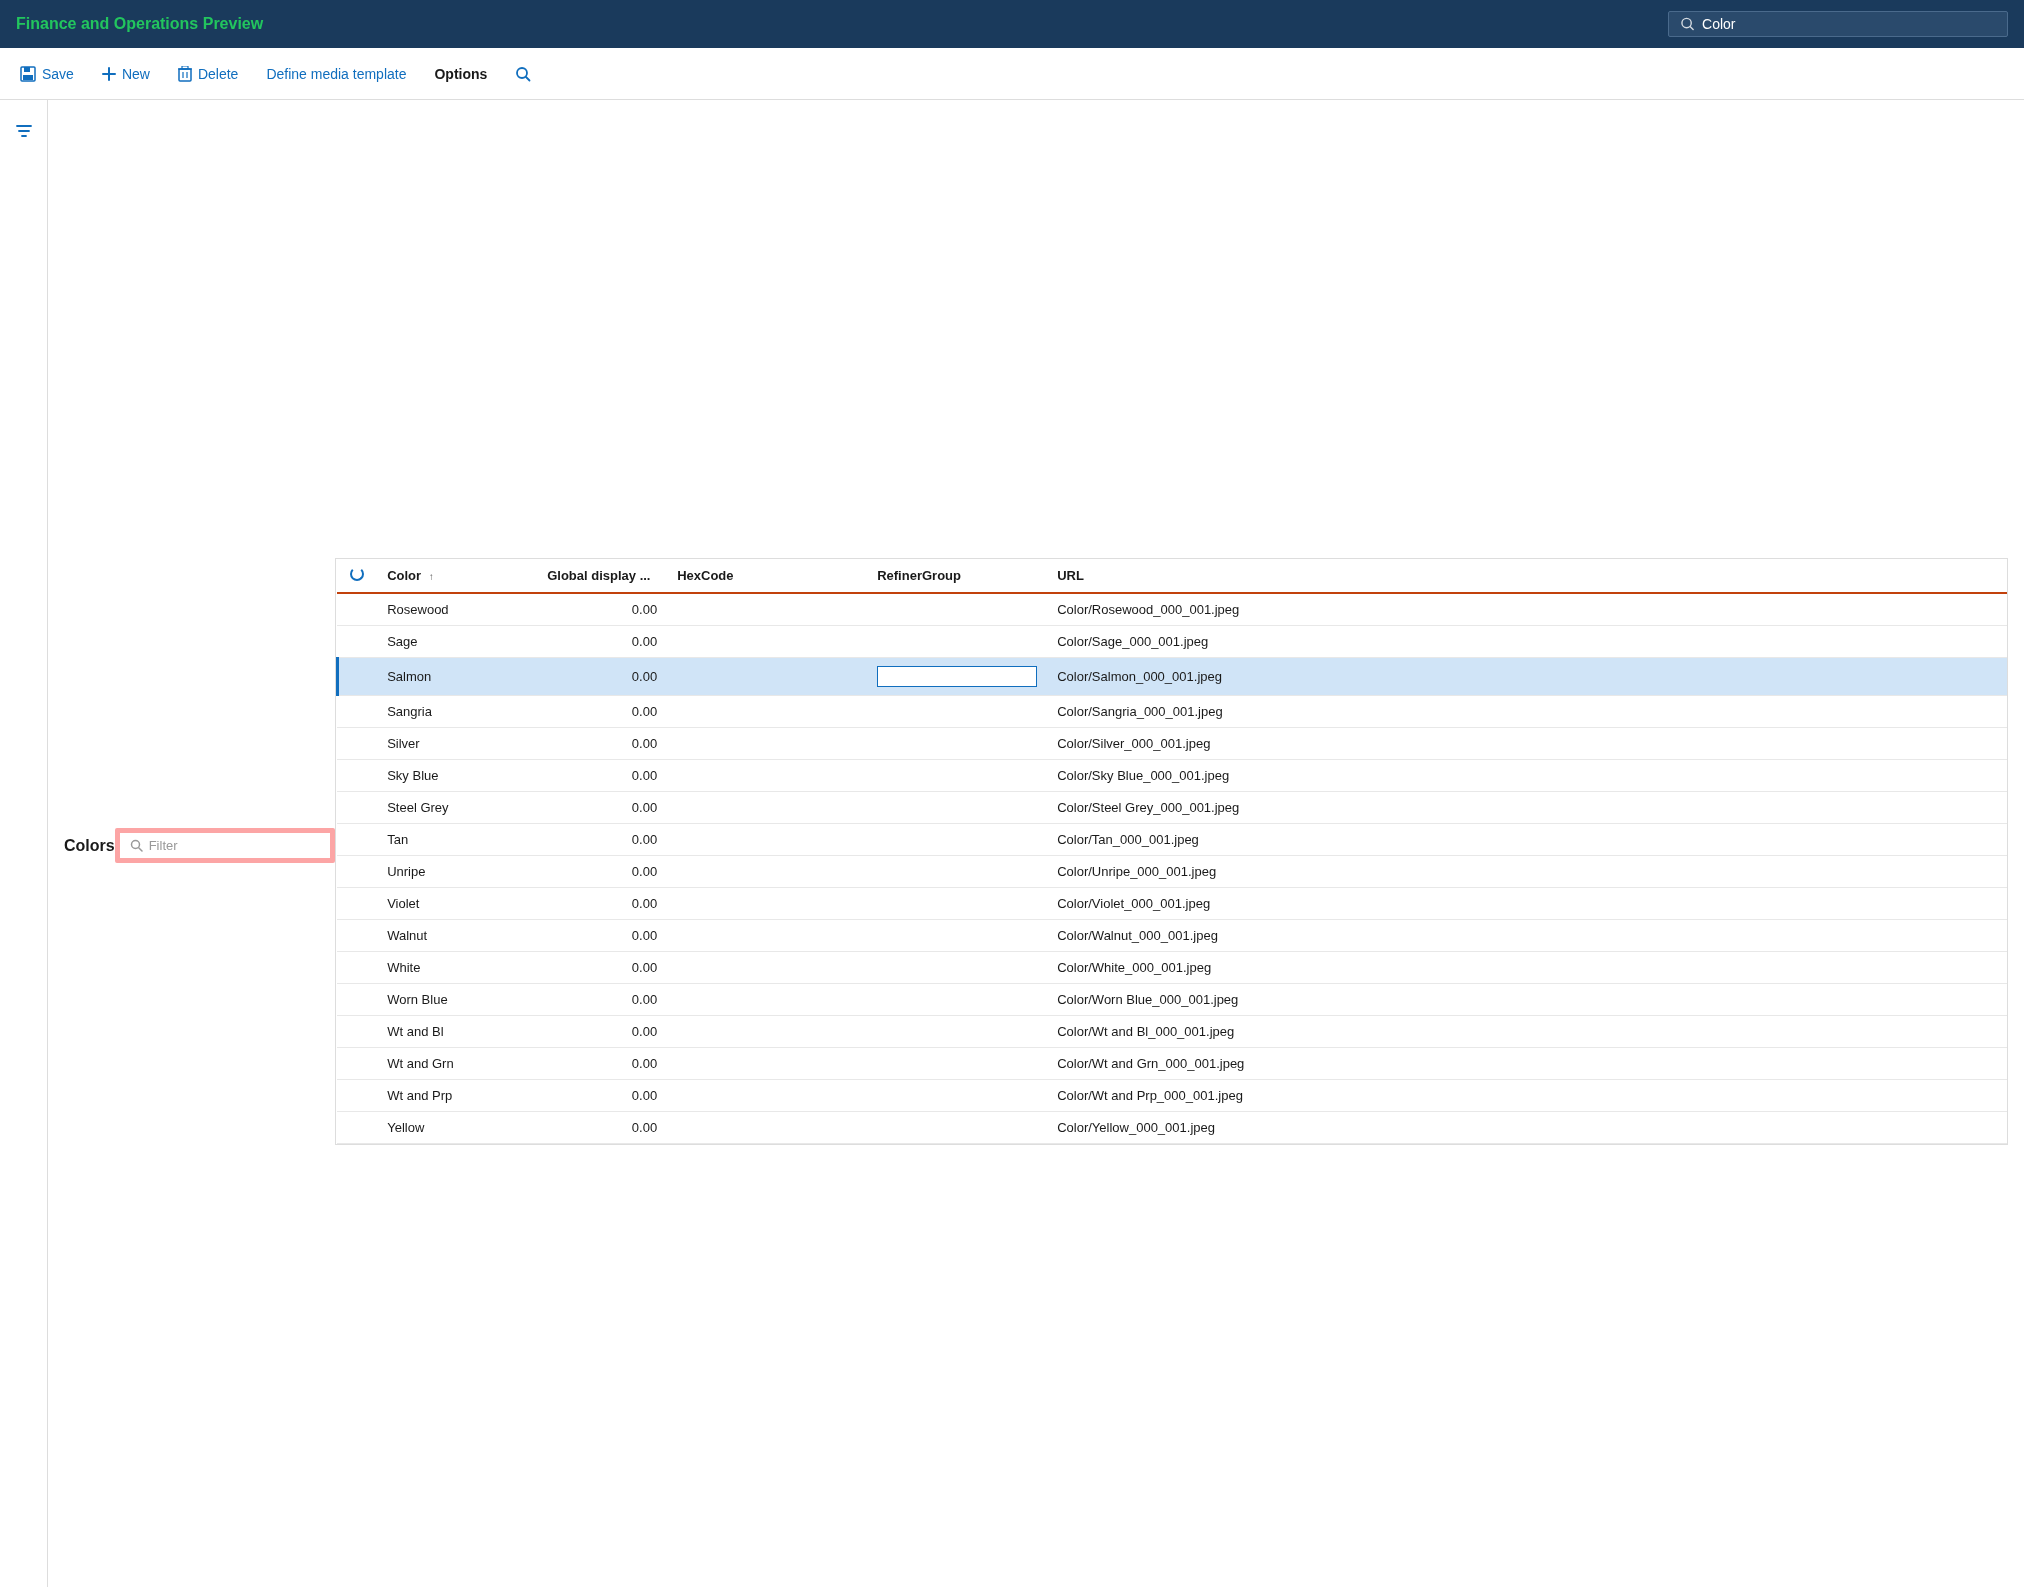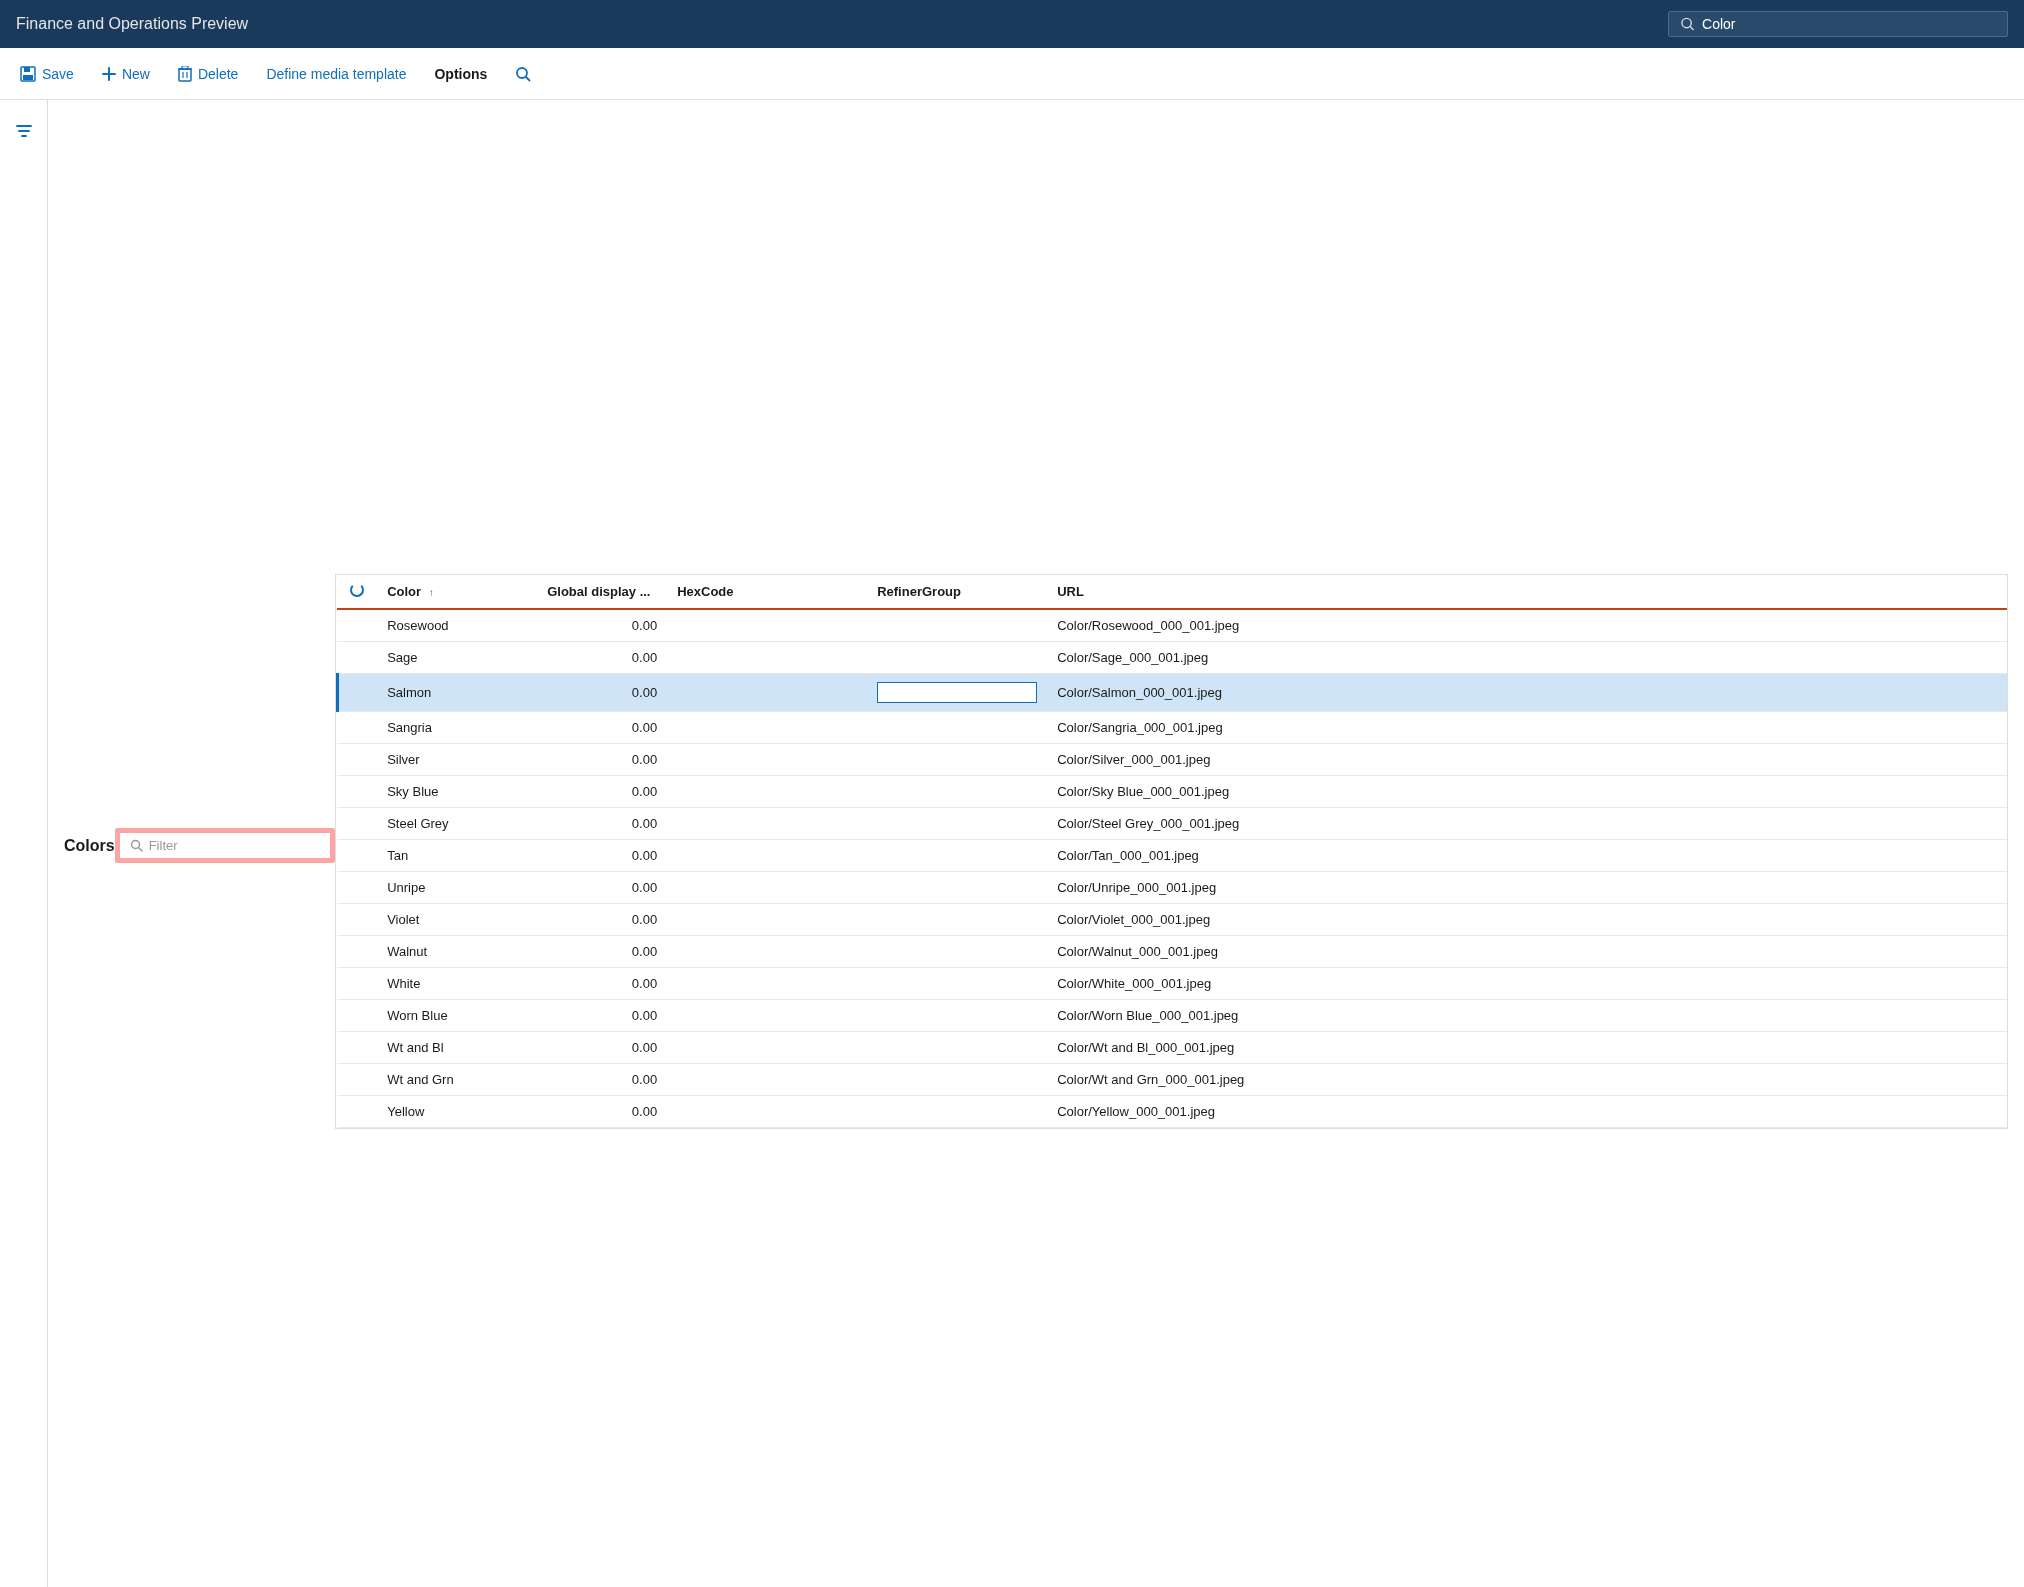--- a/index.html
+++ b/index.html
@@ -10,22 +10,22 @@
       background: #1a3a5c;
       color: white;
       display: flex;
       align-items: center;
       justify-content: space-between;
       padding: 0 16px;
       height: 48px;
     }
     .top-bar-title {
       font-size: 16px;
-      font-weight: 400;
-      color: #e5e5e5;
+      font-weight: 700;
+      color: #22c55e;
     }
     .top-bar-search {
       display: flex;
       align-items: center;
       background: #2a4a6c;
       border: 1px solid #4a6a8c;
       border-radius: 2px;
       padding: 4px 12px;
       width: 340px;
     }
@@ -405,20 +405,28 @@
             <tr>
               <td class="col-check"></td>
               <td>Wt and Grn</td>
               <td style="text-align: right;">0.00</td>
               <td></td>
               <td></td>
               <td>Color/Wt and Grn_000_001.jpeg</td>
             </tr>
             <tr>
               <td class="col-check"></td>
+              <td>Wt and Prp</td>
+              <td style="text-align: right;">0.00</td>
+              <td></td>
+              <td></td>
+              <td>Color/Wt and Prp_000_001.jpeg</td>
+            </tr>
+            <tr>
+              <td class="col-check"></td>
               <td>Yellow</td>
               <td style="text-align: right;">0.00</td>
               <td></td>
               <td></td>
               <td>Color/Yellow_000_001.jpeg</td>
             </tr>
           </tbody>
       </table>
     </div>
   </div>

